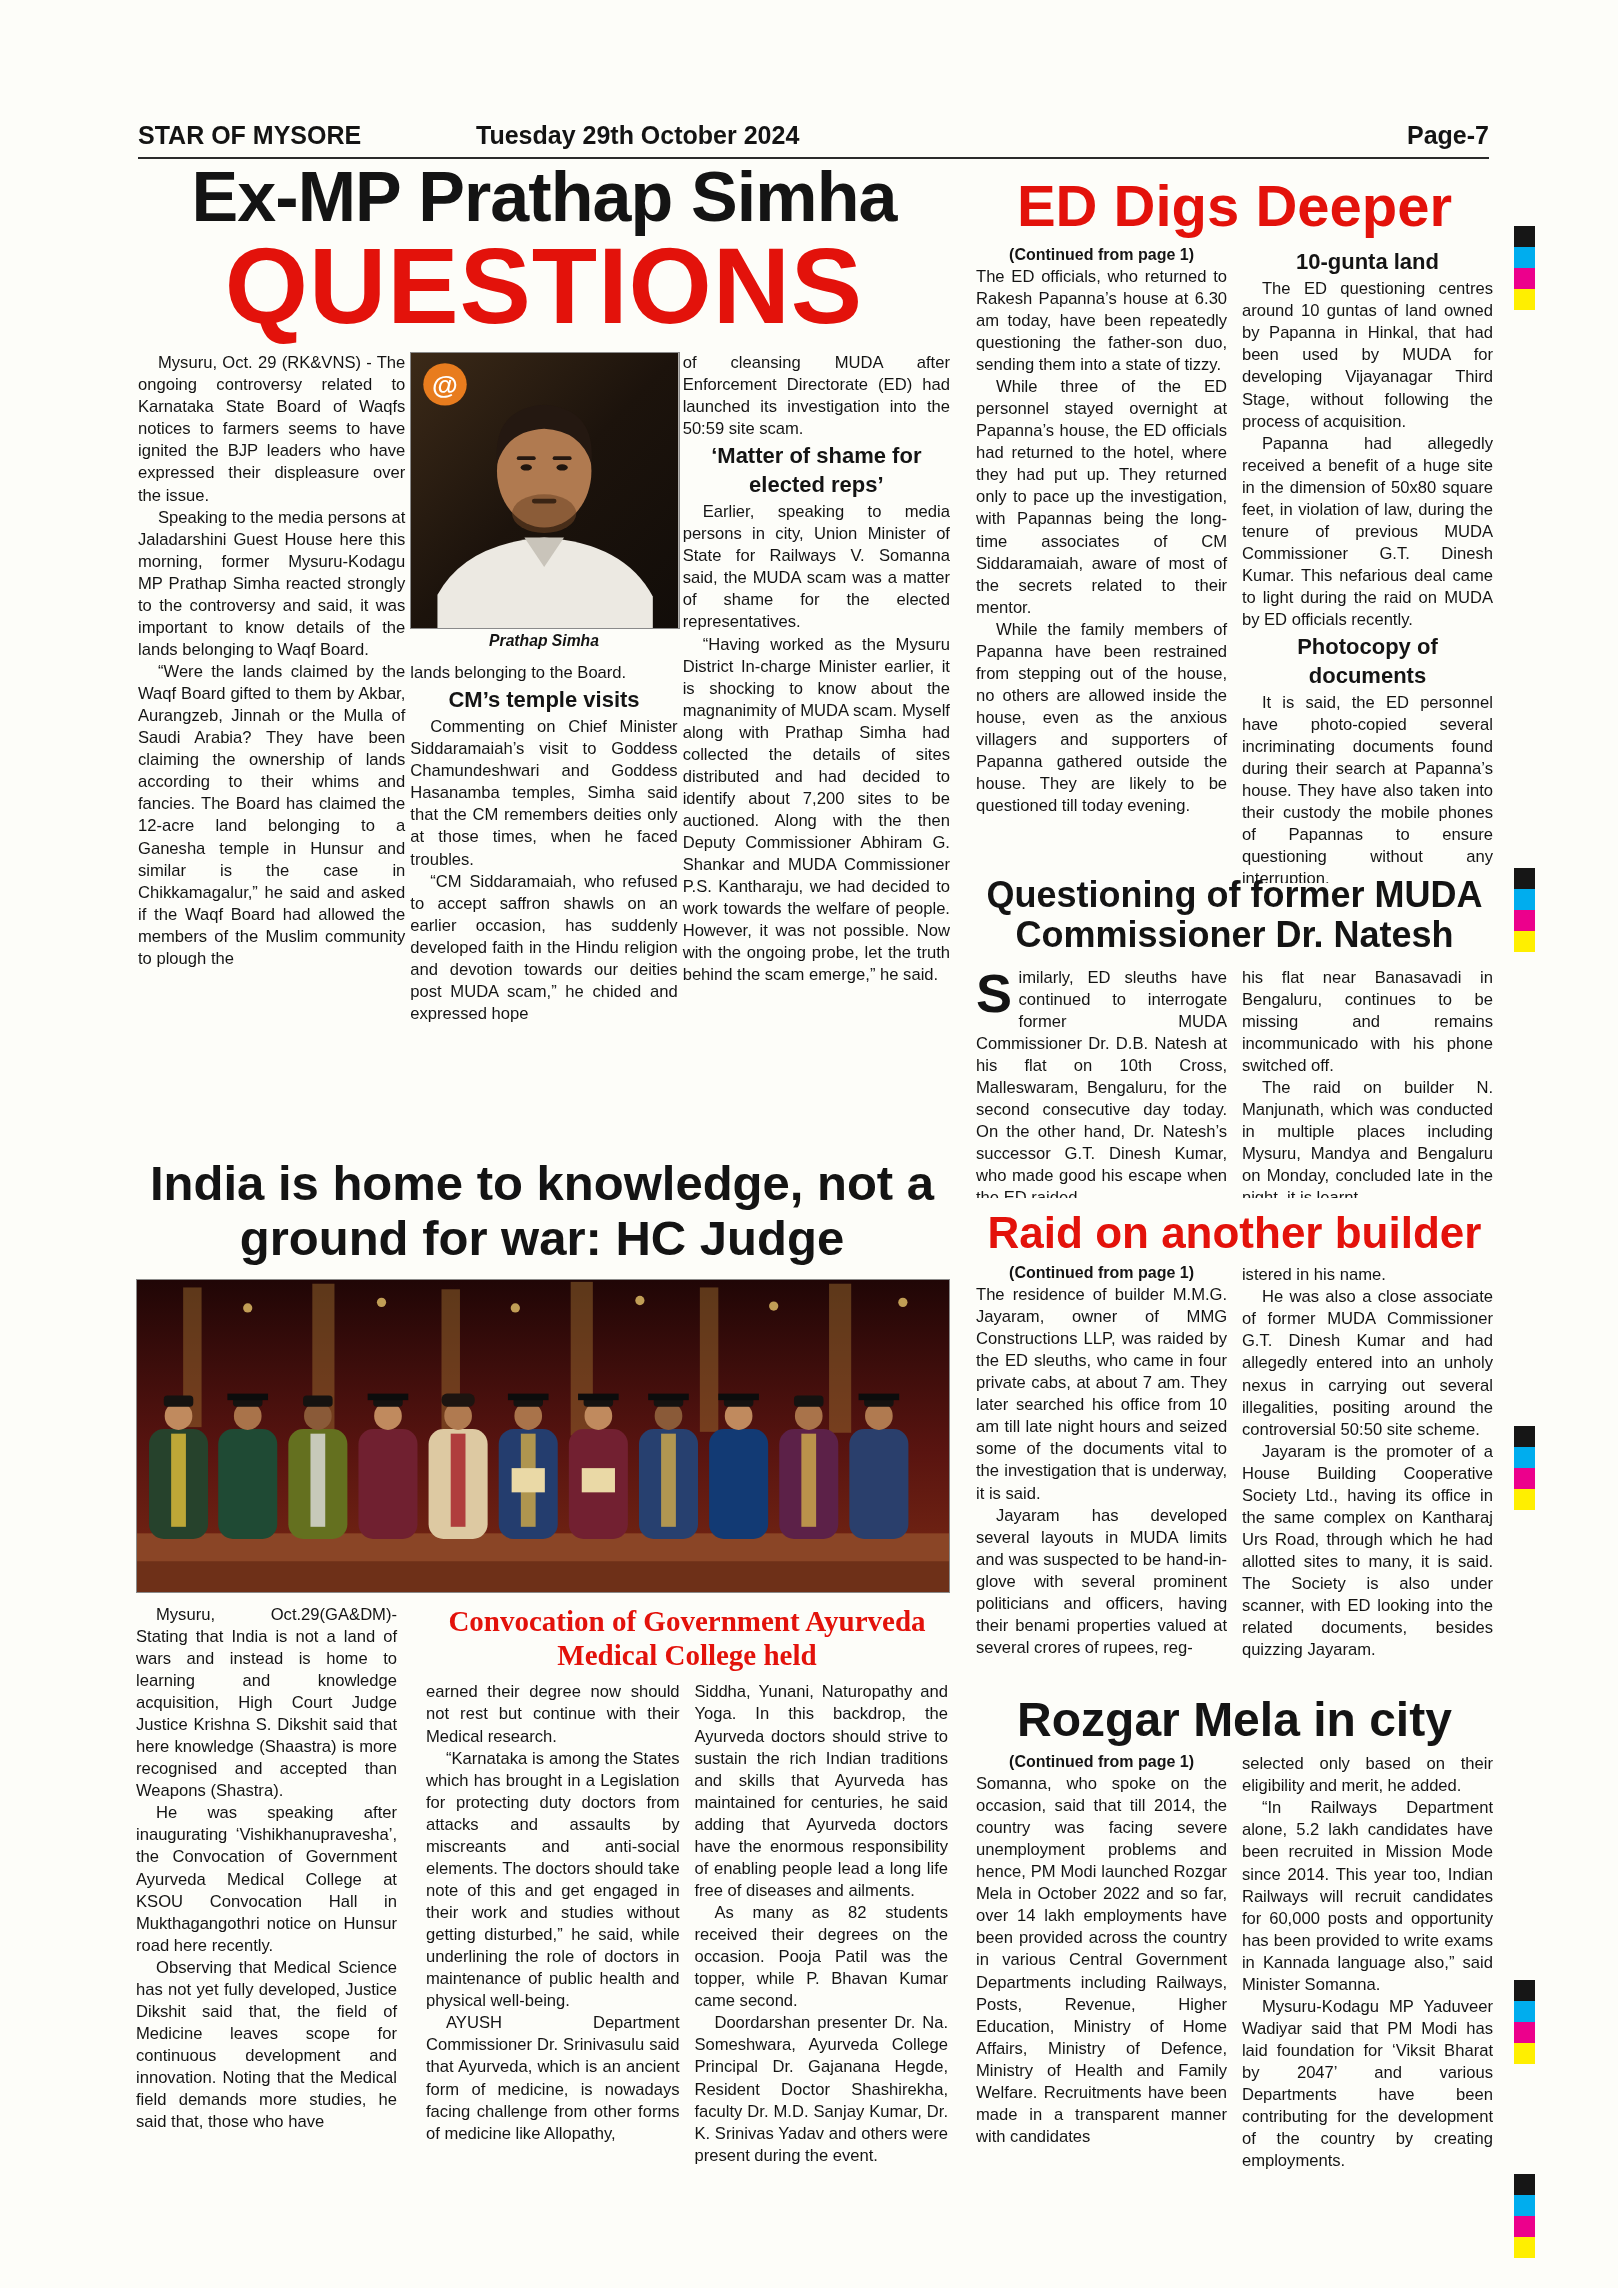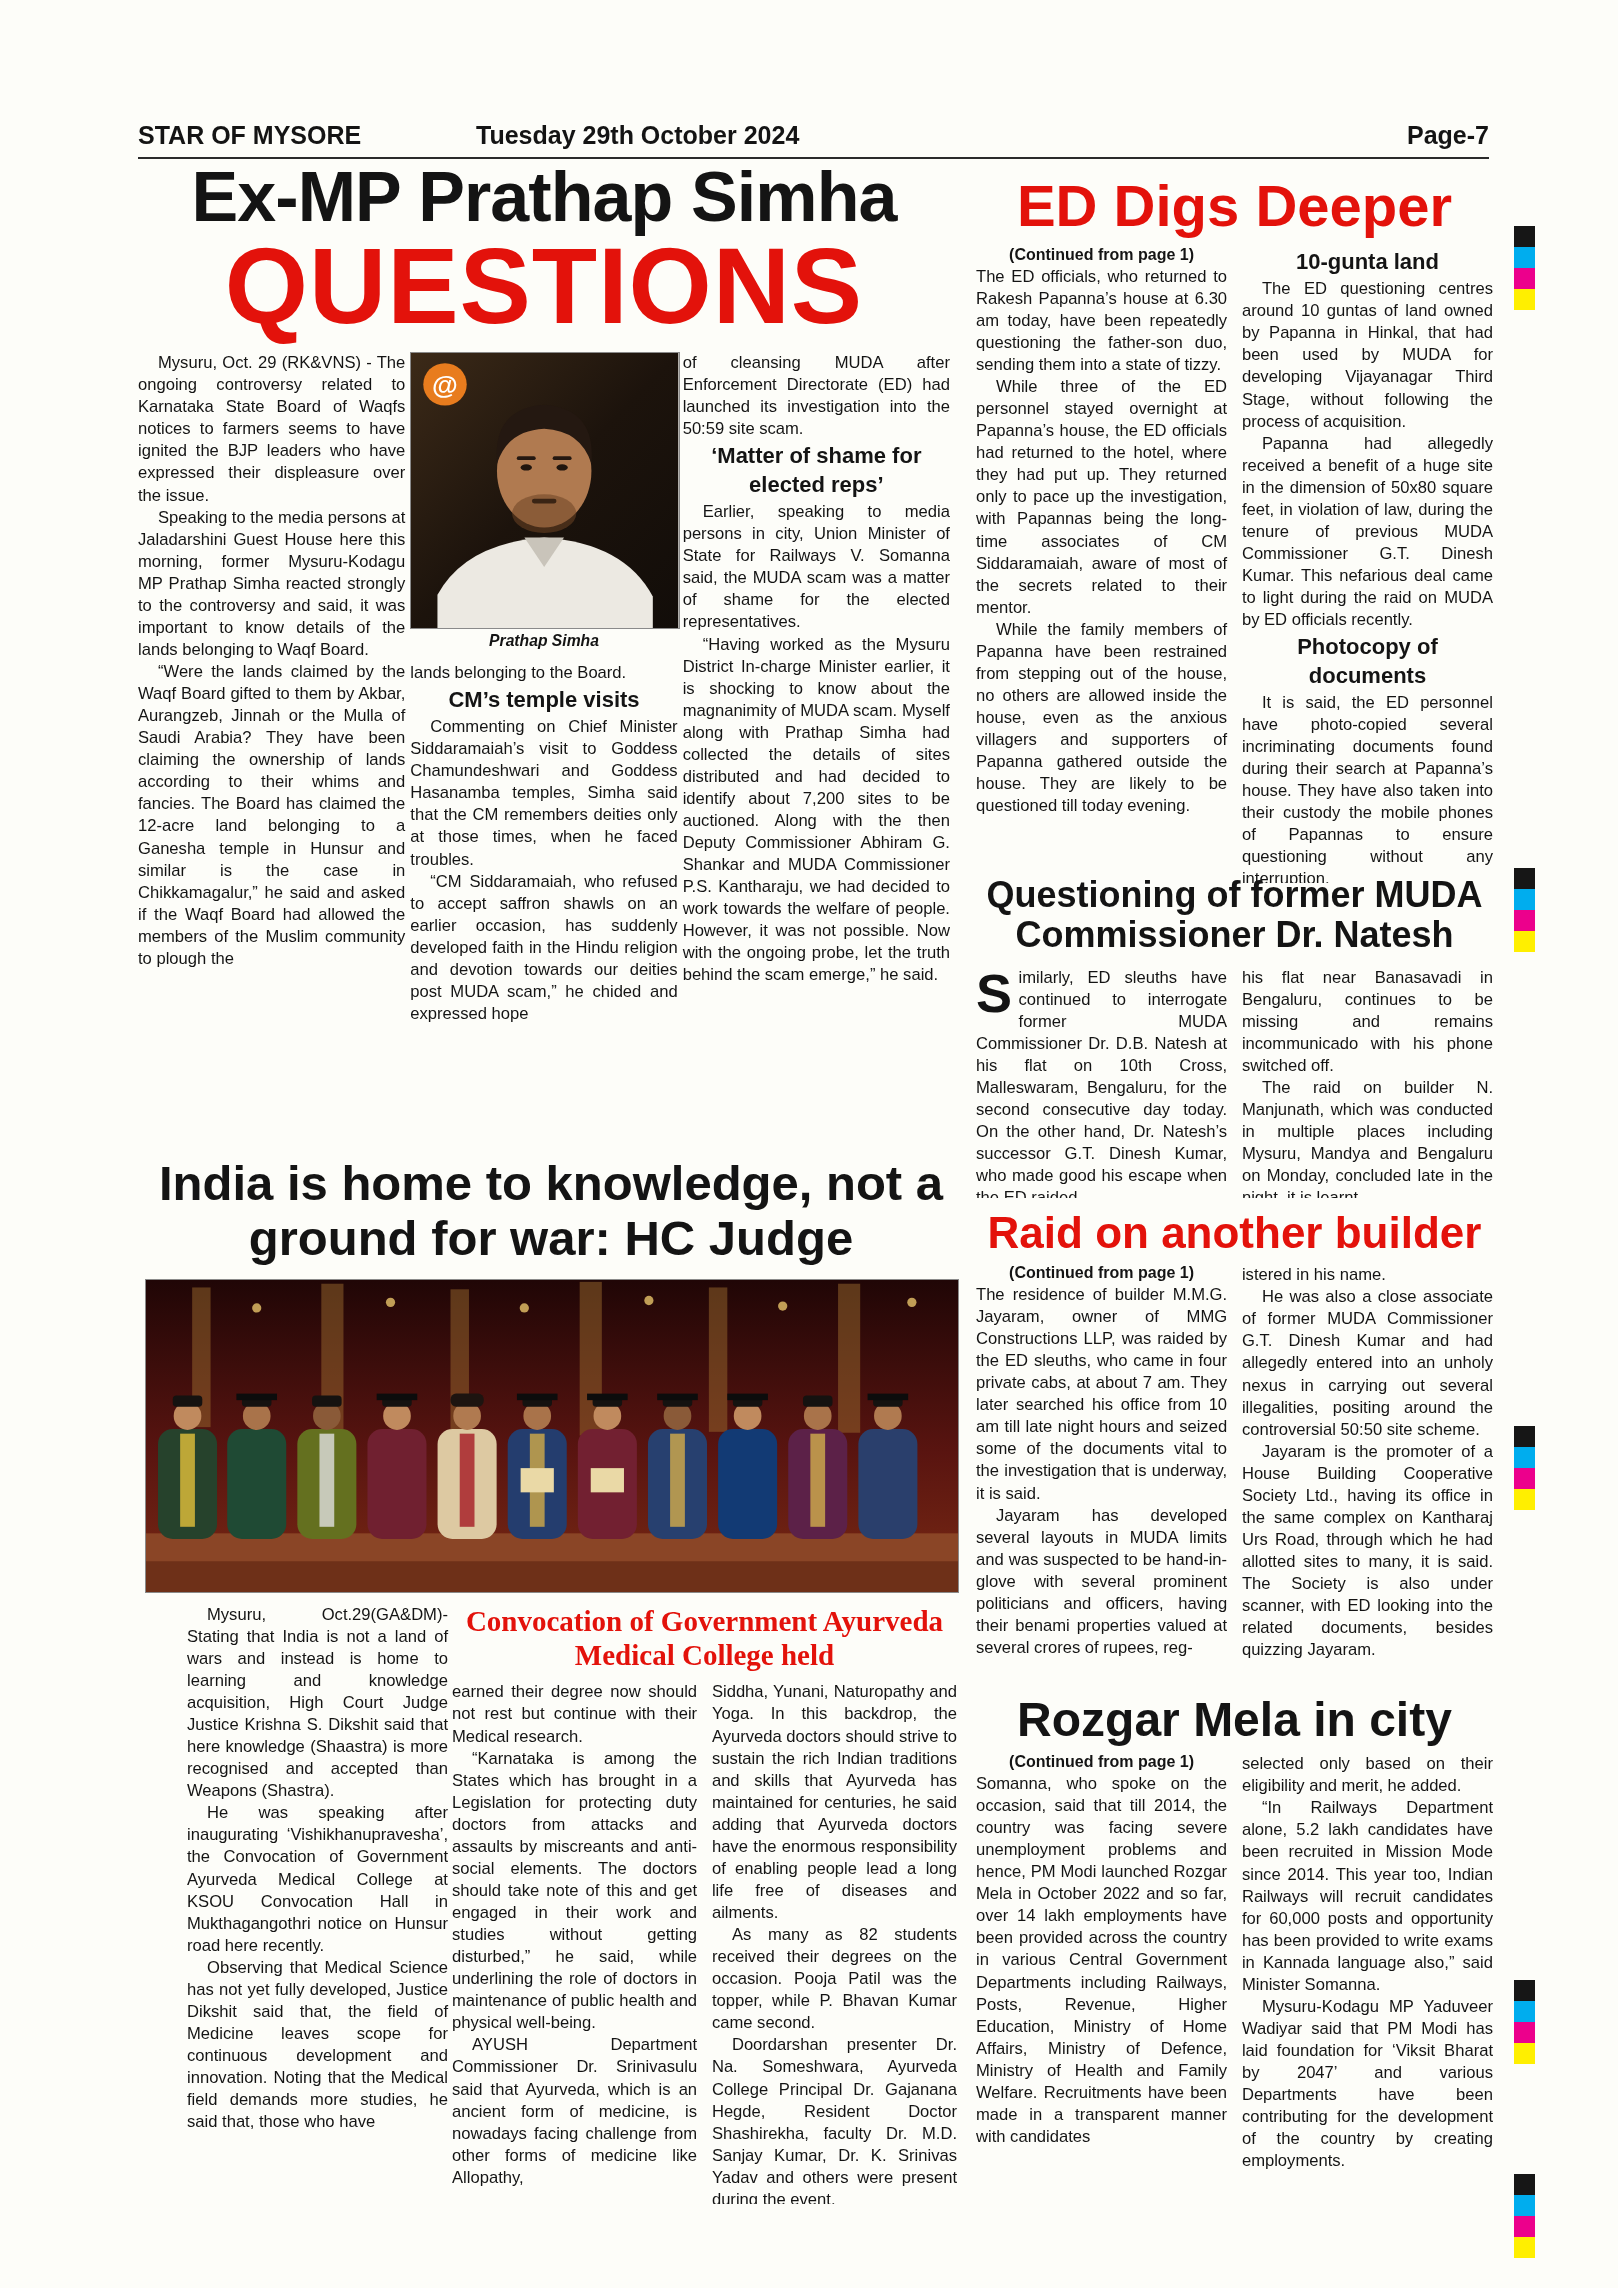--- a/index.html
+++ b/index.html
@@ -34,24 +34,24 @@
   .ed-head{font-size:58px;font-weight:bold;color:var(--red,#e3120b);text-align:center;margin:0 0 11px;line-height:1;}
   .ed .two-cols{height:637px;}
   
   .natesh{position:absolute;left:976px;top:875px;width:517px;}
   .natesh-head{font-size:36px;font-weight:bold;text-align:center;margin:0 0 11px;line-height:1.12;}
   .natesh .two-cols{height:231px;}
   .natesh .col-a p:first-child::first-letter{float:left;font-size:54px;line-height:0.82;
       font-weight:bold;padding:4.6px 6.5px 0 0;}
   .natesh .col-a p:first-child{text-indent:0;}
   
-  .hc{position:absolute;left:145px;top:1156px;width:812px;}
+  .hc{position:absolute;left:136px;top:1156px;width:812px;}
   .hc-head{font-size:49px;font-weight:bold;text-align:center;margin:0;line-height:1.12;}
   .hc-photo{display:block;width:100%;height:312px;margin-top:13px;border:0.9px solid #8a8a8a;}
-  .hc-bottom{display:flex;gap:4px;margin-top:11px;height:600px;overflow:hidden;margin-left:42px;}
+  .hc-bottom{display:flex;gap:29px;margin-top:11px;height:600px;overflow:hidden;}
   .hc-col1{width:261px;flex:none;}
   .hc-right{flex:1;min-width:0;}
   .conv-head{font-family:"Liberation Serif",serif;font-weight:bold;color:var(--red,#e3120b);
              font-size:29px;text-align:center;margin:0 0 9.2px;line-height:1.18;}
   
   .raid{position:absolute;left:976px;top:1211px;width:517px;}
   .raid-head{font-size:44px;font-weight:bold;color:var(--red,#e3120b);text-align:center;margin:0 0 9.2px;line-height:1;}
   .raid .two-cols{height:434px;}
   
   .rozgar{position:absolute;left:976px;top:1696px;width:517px;}

